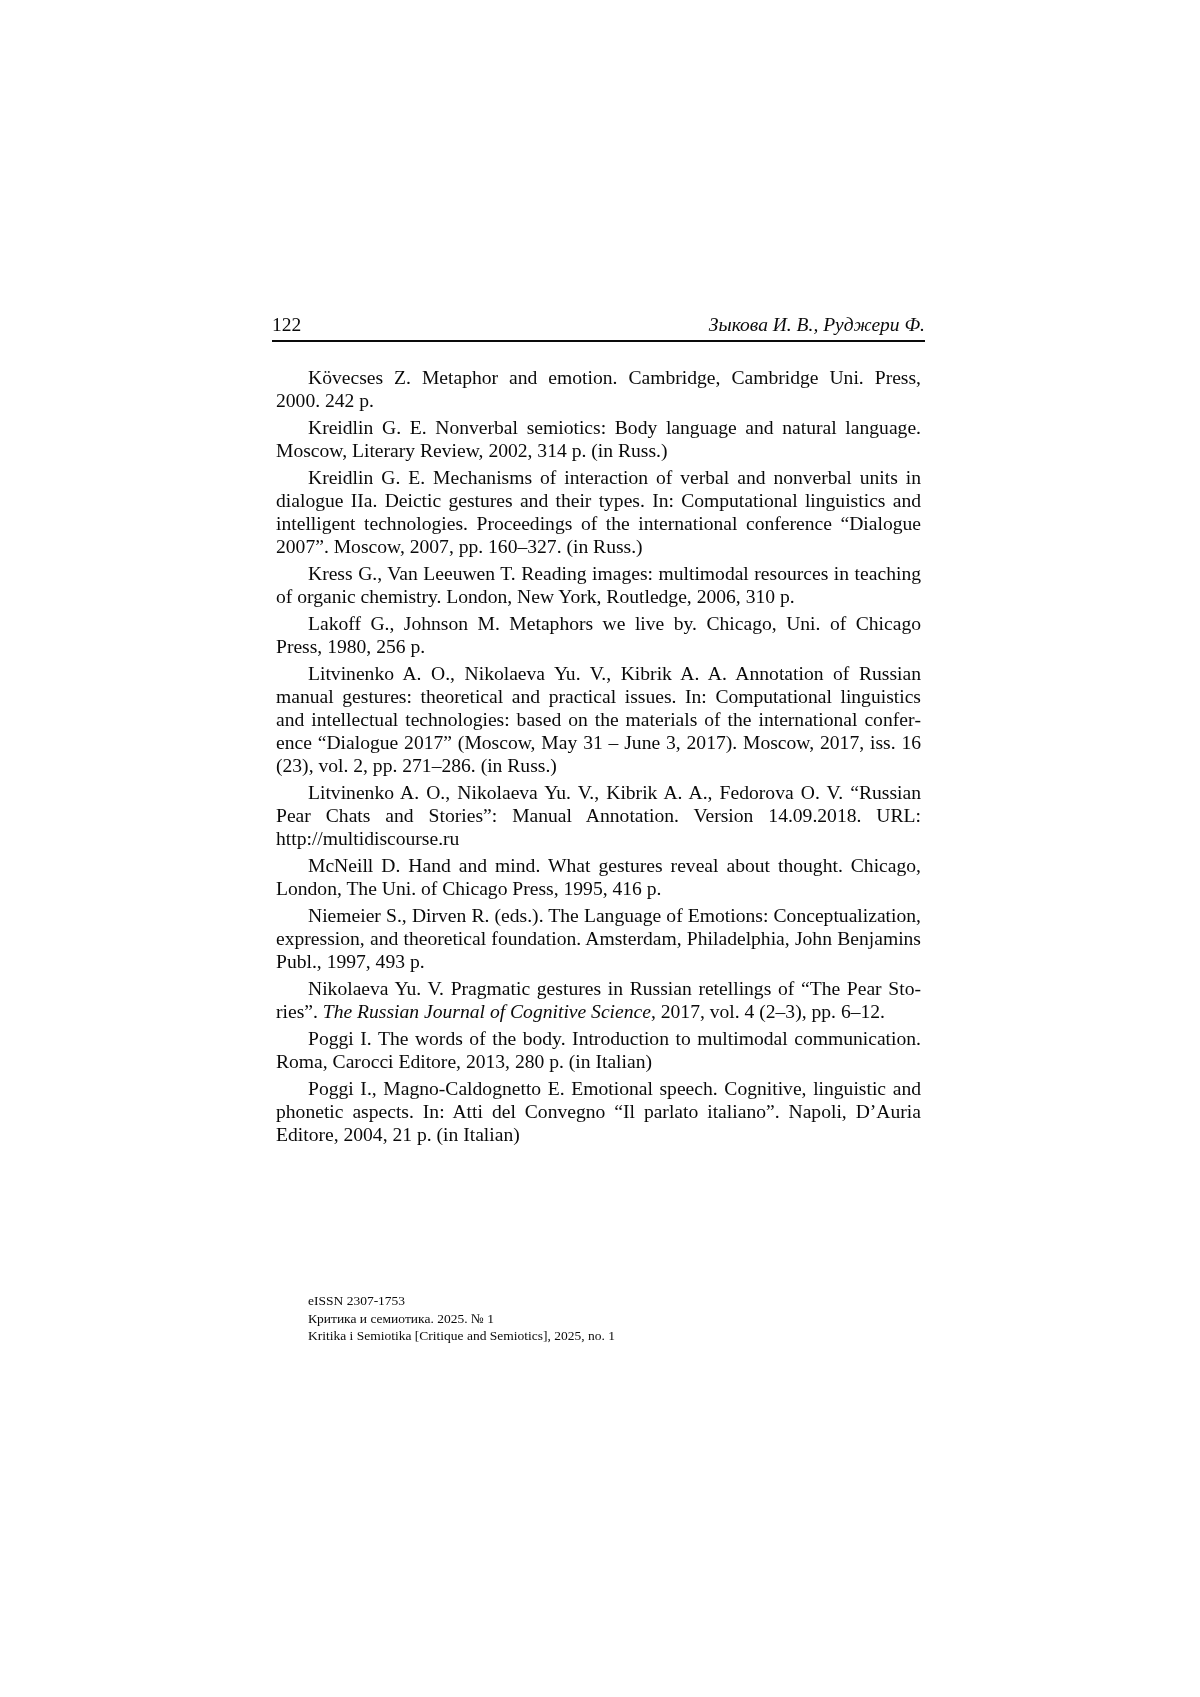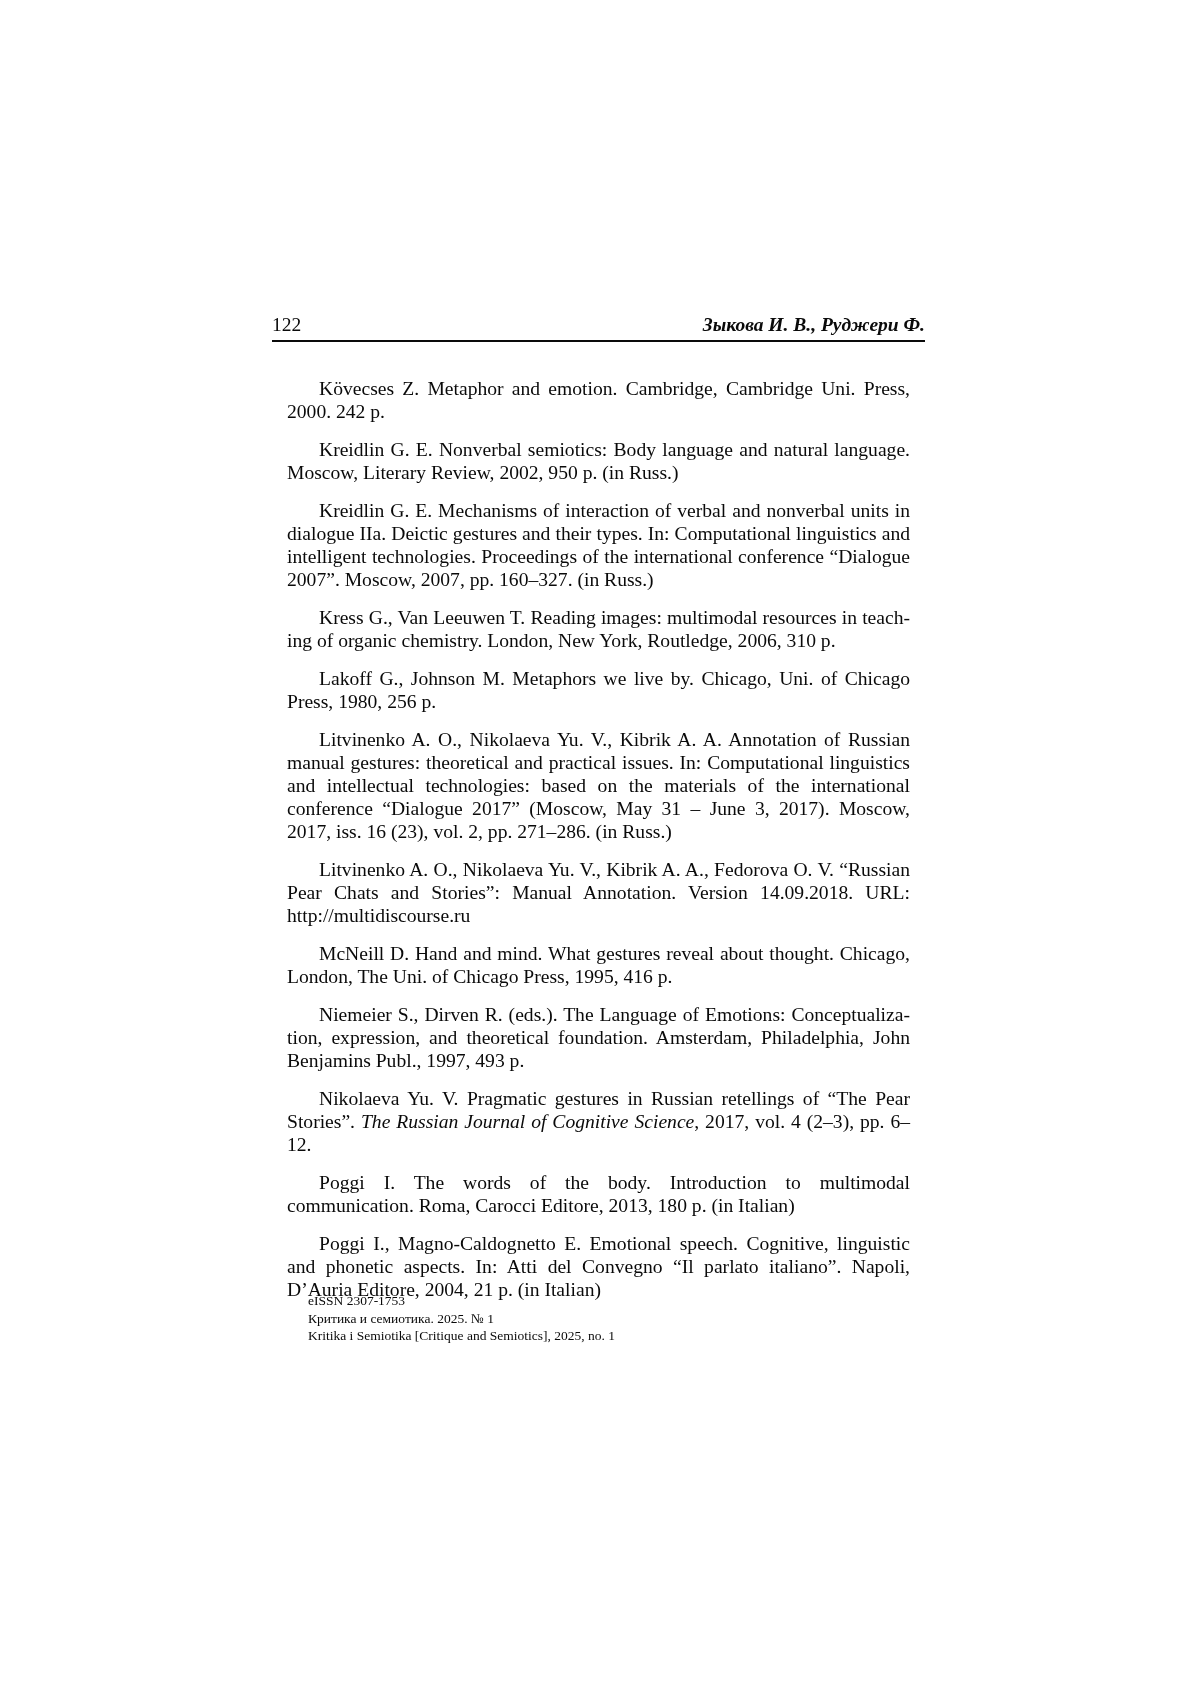--- a/index.html
+++ b/index.html
@@ -17,40 +17,40 @@
     left: 272px;
     top: 314px;
     width: 653px;
     display: flex;
     justify-content: space-between;
     align-items: baseline;
     font-size: 19.5px;
     line-height: 22px;
   }
   .header .pnum { font-style: normal; }
-  .header .rhead { font-style: italic; font-weight: bold; }
+  .header .rhead { font-style: italic; }
   .header-rule {
     position: absolute;
     left: 272px;
     top: 340px;
     width: 653px;
     height: 0;
     border-top: 2px solid #0a0a0a;
   }
   .refs {
     position: absolute;
     left: 272px;
     top: 362px;
     width: 653px;
     font-size: 19.6px;
     line-height: 23px;
     text-align: justify;
   }
   .refs p {
-    margin: 15px;
+    margin: 4px;
     padding: 0;
     text-indent: 32px;
   }
   .refs i { font-style: italic; }
   .footer {
     position: absolute;
     left: 273px;
     top: 1292px;
     font-size: 13.5px;
     line-height: 17.5px;
@@ -64,30 +64,30 @@
 <div class="page">
 
   <div class="header">
     <span class="pnum">122</span>
     <span class="rhead">Зыкова И. В., Руджери Ф.</span>
   </div>
   <div class="header-rule"></div>
 
   <div class="refs">
     <p><span>Kövecses Z. Metaphor and emotion. Cambridge, Cambridge Uni. Press, 2000. 242 p.</span></p>
-    <p><span>Kreidlin G. E. Nonverbal semiotics: Body language and natural language. Moscow, Literary Review, 2002, 950 p. (in Russ.)</span></p>
+    <p><span>Kreidlin G. E. Nonverbal semiotics: Body language and natural language. Moscow, Literary Review, 2002, 314 p. (in Russ.)</span></p>
     <p><span>Kreidlin G. E. Mechanisms of interaction of verbal and nonverbal units in dialogue IIa. Deictic gestures and their types. In: Computational linguistics and intelligent technologies. Proceedings of the international conference “Dialogue 2007”. Moscow, 2007, pp. 160–327. (in Russ.)</span></p>
     <p><span>Kress G., Van Leeuwen T. Reading images: multimodal resources in teach­ing of organic chemistry. London, New York, Routledge, 2006, 310 p.</span></p>
     <p><span>Lakoff G., Johnson M. Metaphors we live by. Chicago, Uni. of Chicago Press, 1980, 256 p.</span></p>
     <p><span>Litvinenko A. O., Nikolaeva Yu. V., Kibrik A. A. Annotation of Russian manual gestures: theoretical and practical issues. In: Computational linguistics and intellectual technologies: based on the materials of the international confer­ence “Dialogue 2017” (Moscow, May 31 – June 3, 2017). Moscow, 2017, iss. 16 (23), vol. 2, pp. 271–286. (in Russ.)</span></p>
     <p><span>Litvinenko A. O., Nikolaeva Yu. V., Kibrik A. A., Fedorova O. V. “Russian Pear Chats and Stories”: Manual Annotation. Version 14.09.2018. URL: http://multidiscourse.ru</span></p>
     <p><span>McNeill D. Hand and mind. What gestures reveal about thought. Chicago, London, The Uni. of Chicago Press, 1995, 416 p.</span></p>
     <p><span>Niemeier S., Dirven R. (eds.). The Language of Emotions: Conceptualiza­tion, expression, and theoretical foundation. Amsterdam, Philadelphia, John Benjamins Publ., 1997, 493 p.</span></p>
     <p><span>Nikolaeva Yu. V. Pragmatic gestures in Russian retellings of “The Pear Sto­ries”. </span><i>The Russian Journal of Cognitive Science</i><span>, 2017, vol. 4 (2–3), pp. 6–12.</span></p>
-    <p><span>Poggi I. The words of the body. Introduction to multimodal communication. Roma, Carocci Editore, 2013, 180 p. (in Italian)</span></p>
+    <p><span>Poggi I. The words of the body. Introduction to multimodal communication. Roma, Carocci Editore, 2013, 280 p. (in Italian)</span></p>
     <p><span>Poggi I., Magno-Caldognetto E. Emotional speech. Cognitive, linguistic and phonetic aspects. In: Atti del Convegno “Il parlato italiano”. Napoli, D’Auria Editore, 2004, 21 p. (in Italian)</span></p>
   </div>
 
   <div class="footer">
     <div>eISSN 2307-1753</div>
     <div>Критика и семиотика. 2025. № 1</div>
     <div>Kritika i Semiotika [Critique and Semiotics], 2025, no. 1</div>
   </div>
 
 </div>

